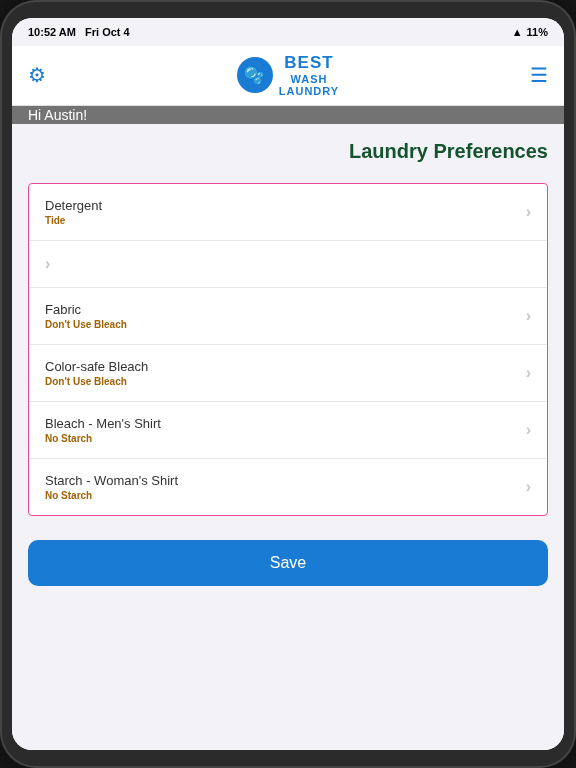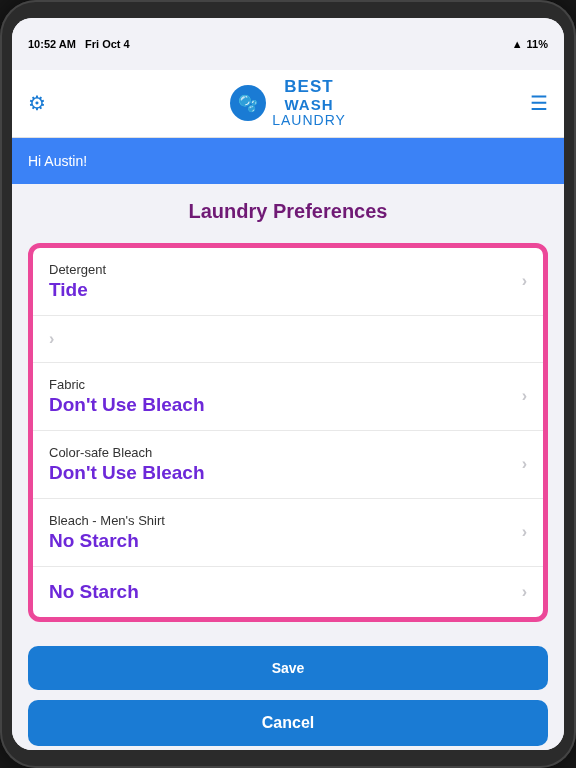--- a/index.html
+++ b/index.html
@@ -32,21 +32,21 @@
       display: flex;
       flex-direction: column;
     }
 
     
     .status-bar {
       background: #f2f2f7;
       display: flex;
       justify-content: space-between;
       align-items: center;
-      padding: 20px 16px;
+      padding: 8px 16px;
       font-size: 11px;
       font-weight: 600;
       color: #000;
       flex-shrink: 0;
     }
 
     .status-right {
       display: flex;
       align-items: center;
       gap: 4px;
@@ -95,74 +95,74 @@
 
     .logo-text .best {
       font-weight: 800;
       font-size: 17px;
       color: #1a7bd4;
       letter-spacing: 1px;
     }
 
     .logo-text .wash {
       font-weight: 800;
-      font-size: 15px;
+      font-size: 11px;
       color: #1a7bd4;
       letter-spacing: 1px;
     }
 
     .logo-text .laundry {
-      font-weight: 400;
-      font-size: 14px;
+      font-weight: 700;
+      font-size: 11px;
       color: #1a7bd4;
       letter-spacing: 1px;
     }
 
     .header-menu-icon {
       color: #1a7bd4;
       font-size: 20px;
       cursor: pointer;
     }
 
     
     .greeting-bar {
-      background: #3b82f6;
-      padding: 14px 16px;
+      background: #737373;
+      padding: 0 16px;
       flex-shrink: 0;
     }
 
     .greeting-text {
       color: #fff;
       font-size: 14px;
       font-weight: 500;
     }
 
     
     .content-area {
       flex: 1;
       background: #f2f2f7;
       overflow-y: auto;
       padding: 16px;
     }
 
     .page-title {
-      text-align: center;
+      text-align: right;
       font-size: 20px;
       font-weight: 700;
-      color: #701a75;
+      color: #14532d;
       margin-bottom: 20px;
     }
 
     
     .prefs-list {
       background: #fff;
-      border-radius: 12px;
+      border-radius: 4px;
       overflow: hidden;
       margin-bottom: 24px;
-      border: 5px solid #ec4899;
+      border: 1px solid #ec4899;
     }
 
     .pref-item {
       display: flex;
       align-items: center;
       justify-content: space-between;
       padding: 14px 16px;
       border-bottom: 1px solid #e8e8e8;
       cursor: pointer;
     }
@@ -172,40 +172,40 @@
     }
 
     .pref-label {
       font-size: 13px;
       color: #333;
       font-weight: 400;
       margin-bottom: 2px;
     }
 
     .pref-value {
-      font-size: 19px;
-      color: #6d28d9;
+      font-size: 10px;
+      color: #a16207;
       font-weight: 600;
     }
 
     .pref-chevron {
       color: #c7c7cc;
       font-size: 16px;
       font-weight: 600;
     }
 
     
     .btn-save {
       display: block;
       width: 100%;
       padding: 14px;
       background: #1a7bd4;
       color: #fff;
-      font-size: 14px;
-      font-weight: 700;
+      font-size: 16px;
+      font-weight: 400;
       border: none;
       border-radius: 10px;
       margin-bottom: 10px;
       cursor: pointer;
       text-align: center;
     }
 
     .btn-cancel {
       display: block;
       width: 100%;
@@ -288,24 +288,24 @@
           </div>
           <div class="pref-item">
             <div>
               <div class="pref-label">Bleach - Men's Shirt</div>
               <div class="pref-value">No Starch</div>
             </div>
             <span class="pref-chevron">›</span>
           </div>
           <div class="pref-item">
             <div>
+              <div class="pref-label">Starch - Woman's Shirt</div>
               <div class="pref-value">No Starch</div>
             </div>
             <span class="pref-chevron">›</span>
           </div>
         </div>
 
       <button class="btn-save">Save</button>
-      <button class="btn-cancel">Cancel</button>
 
     </div>
   </div>
 </div>
 
 </body></html>

